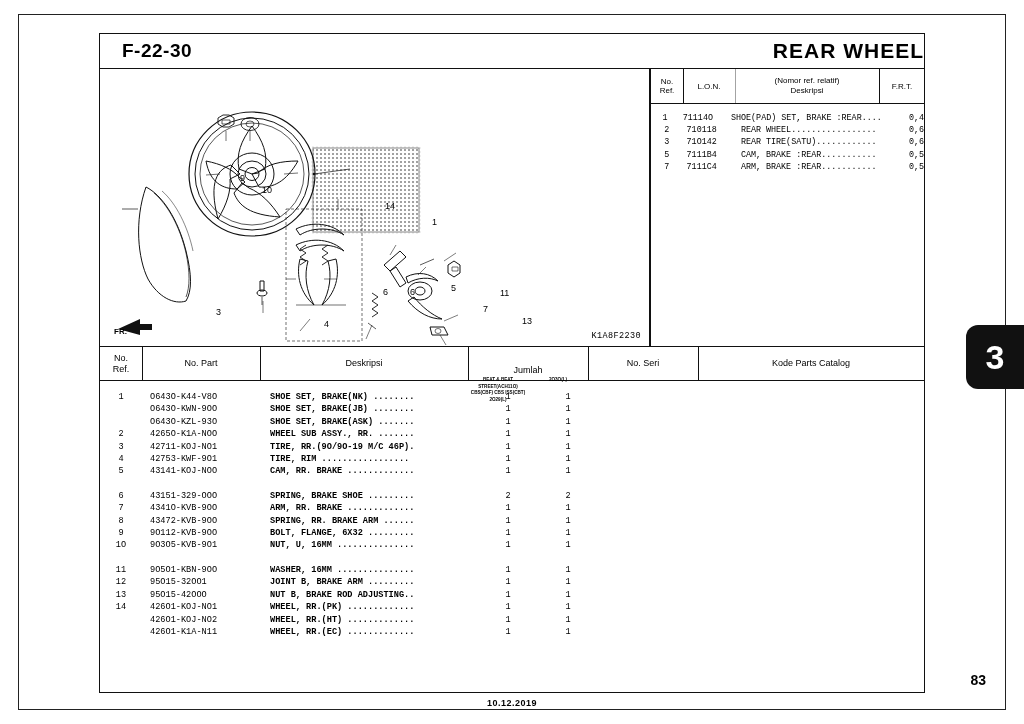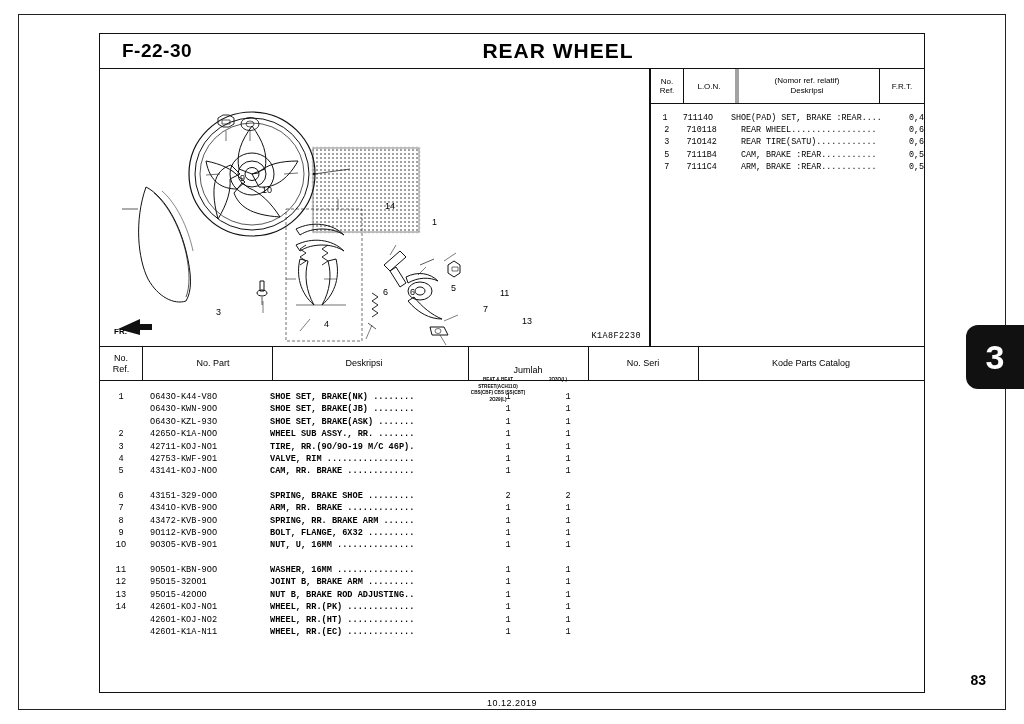--- a/index.html
+++ b/index.html
@@ -42,21 +42,21 @@
   }
   .header .code {
     width: 180px;
     padding-left: 22px;
     font-size: 19px;
     font-weight: bold;
     letter-spacing: .5px;
   }
   .header .title {
     flex: 1;
-    text-align: center;
+    text-align: right;
     font-size: 21px;
     font-weight: bold;
     letter-spacing: 1px;
     margin-left: -110px;
   }
 
   
   .illus {
     position: absolute;
     left: 99px; top: 69px;
@@ -98,21 +98,21 @@
   }
   .frt-head .c-no {
     position: absolute; left: 0; top: 0; width: 32px; height: 100%;
     border-right: 1px solid #111;
     font-size: 8px; text-align: center;
     display: flex; flex-direction: column; justify-content: center; align-items: center;
     line-height: 1.15;
   }
   .frt-head .c-lon {
     position: absolute; left: 32px; top: 0; width: 52px; height: 100%;
-    border-right: 4px solid #a3a3a3;
+    border-right: 1px solid #a3a3a3;
     font-size: 8px; display: flex; align-items: center; justify-content: center;
   }
   .frt-head .c-desc {
     position: absolute; left: 84px; top: 0; right: 44px; height: 100%;
     border-right: 1px solid #111;
     font-size: 8px; text-align: center;
     display: flex; flex-direction: column; justify-content: center; align-items: center;
     line-height: 1.3;
   }
   .frt-head .c-frt {
@@ -148,21 +148,21 @@
   .parts-head .col {
     position: absolute;
     top: 0; height: 100%;
     border-right: 1px solid #111;
     font-size: 9px;
     display: flex; flex-direction: column; justify-content: center; align-items: center;
     text-align: center;
     line-height: 1.15;
   }
   .col-no    { left: 0;    width: 42px; }
-  .col-part  { left: 42px; width: 118px; padding-left: 12px; }
+  .col-part  { left: 42px; width: 118px; }
   .col-desc  { left: 160px; width: 208px; }
   .col-jml   { left: 368px; width: 120px; }
   .col-seri  { left: 488px; width: 110px; }
   .col-kode  { left: 598px; width: 226px; border-right: none !important; }
 
   .jml-split {
     position: absolute;
     left: 368px; top: 16px; width: 120px; height: 100%;
   }
   .jml-title {
@@ -198,21 +198,21 @@
   .prow .p-seri { width: 110px; }
   .prow .p-kode { flex: 1; }
   .gap { height: 12px; }
 
   
   .footer-date {
     position: absolute;
     left: 0; right: 0; bottom: 16px;
     text-align: center;
     font-size: 9px;
-    font-weight: normal;
+    font-weight: bold;
     letter-spacing: .5px;
   }
   .page-num {
     position: absolute;
     right: 38px; bottom: 36px;
     font-size: 14px;
     font-weight: bold;
   }
   
   .chapter-tab {
@@ -508,21 +508,21 @@
         <span class="p-part">42711-KOJ-NO1</span>
         <span class="p-desc">TIRE, RR.(9O/9O-19 M/C 46P).</span>
         <span class="p-q1">1</span>
         <span class="p-q2">1</span>
         <span class="p-seri"></span>
         <span class="p-kode"></span>
       </div>
       <div class="prow">
         <span class="p-no">4</span>
         <span class="p-part">42753-KWF-9O1</span>
-        <span class="p-desc">VALVE, RIM .................</span>
+        <span class="p-desc">TIRE, RIM .................</span>
         <span class="p-q1">1</span>
         <span class="p-q2">1</span>
         <span class="p-seri"></span>
         <span class="p-kode"></span>
       </div>
       <div class="prow">
         <span class="p-no">5</span>
         <span class="p-part">43141-KOJ-NOO</span>
         <span class="p-desc">CAM, RR. BRAKE .............</span>
         <span class="p-q1">1</span>

